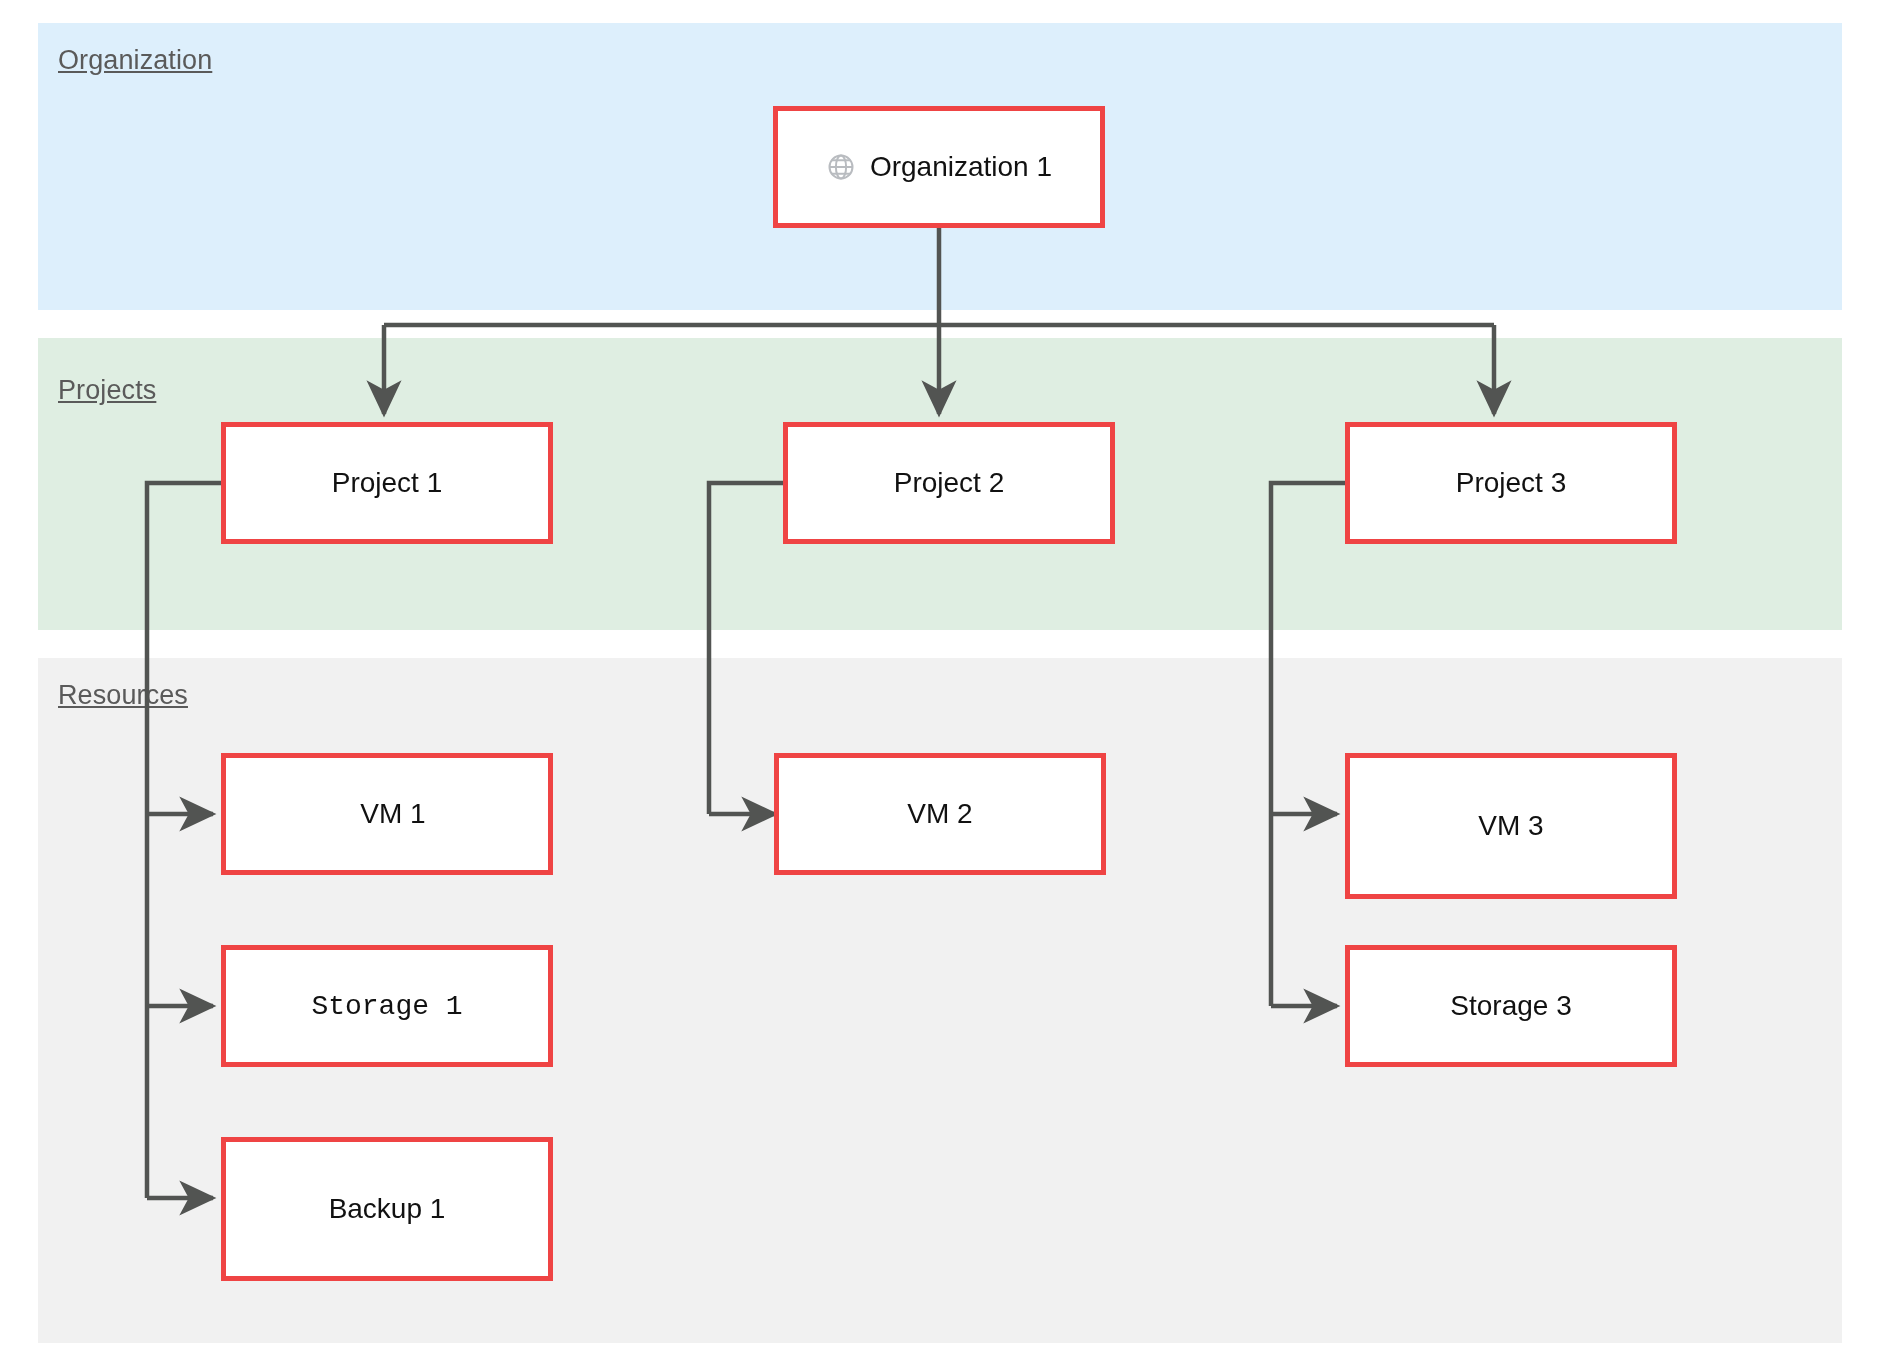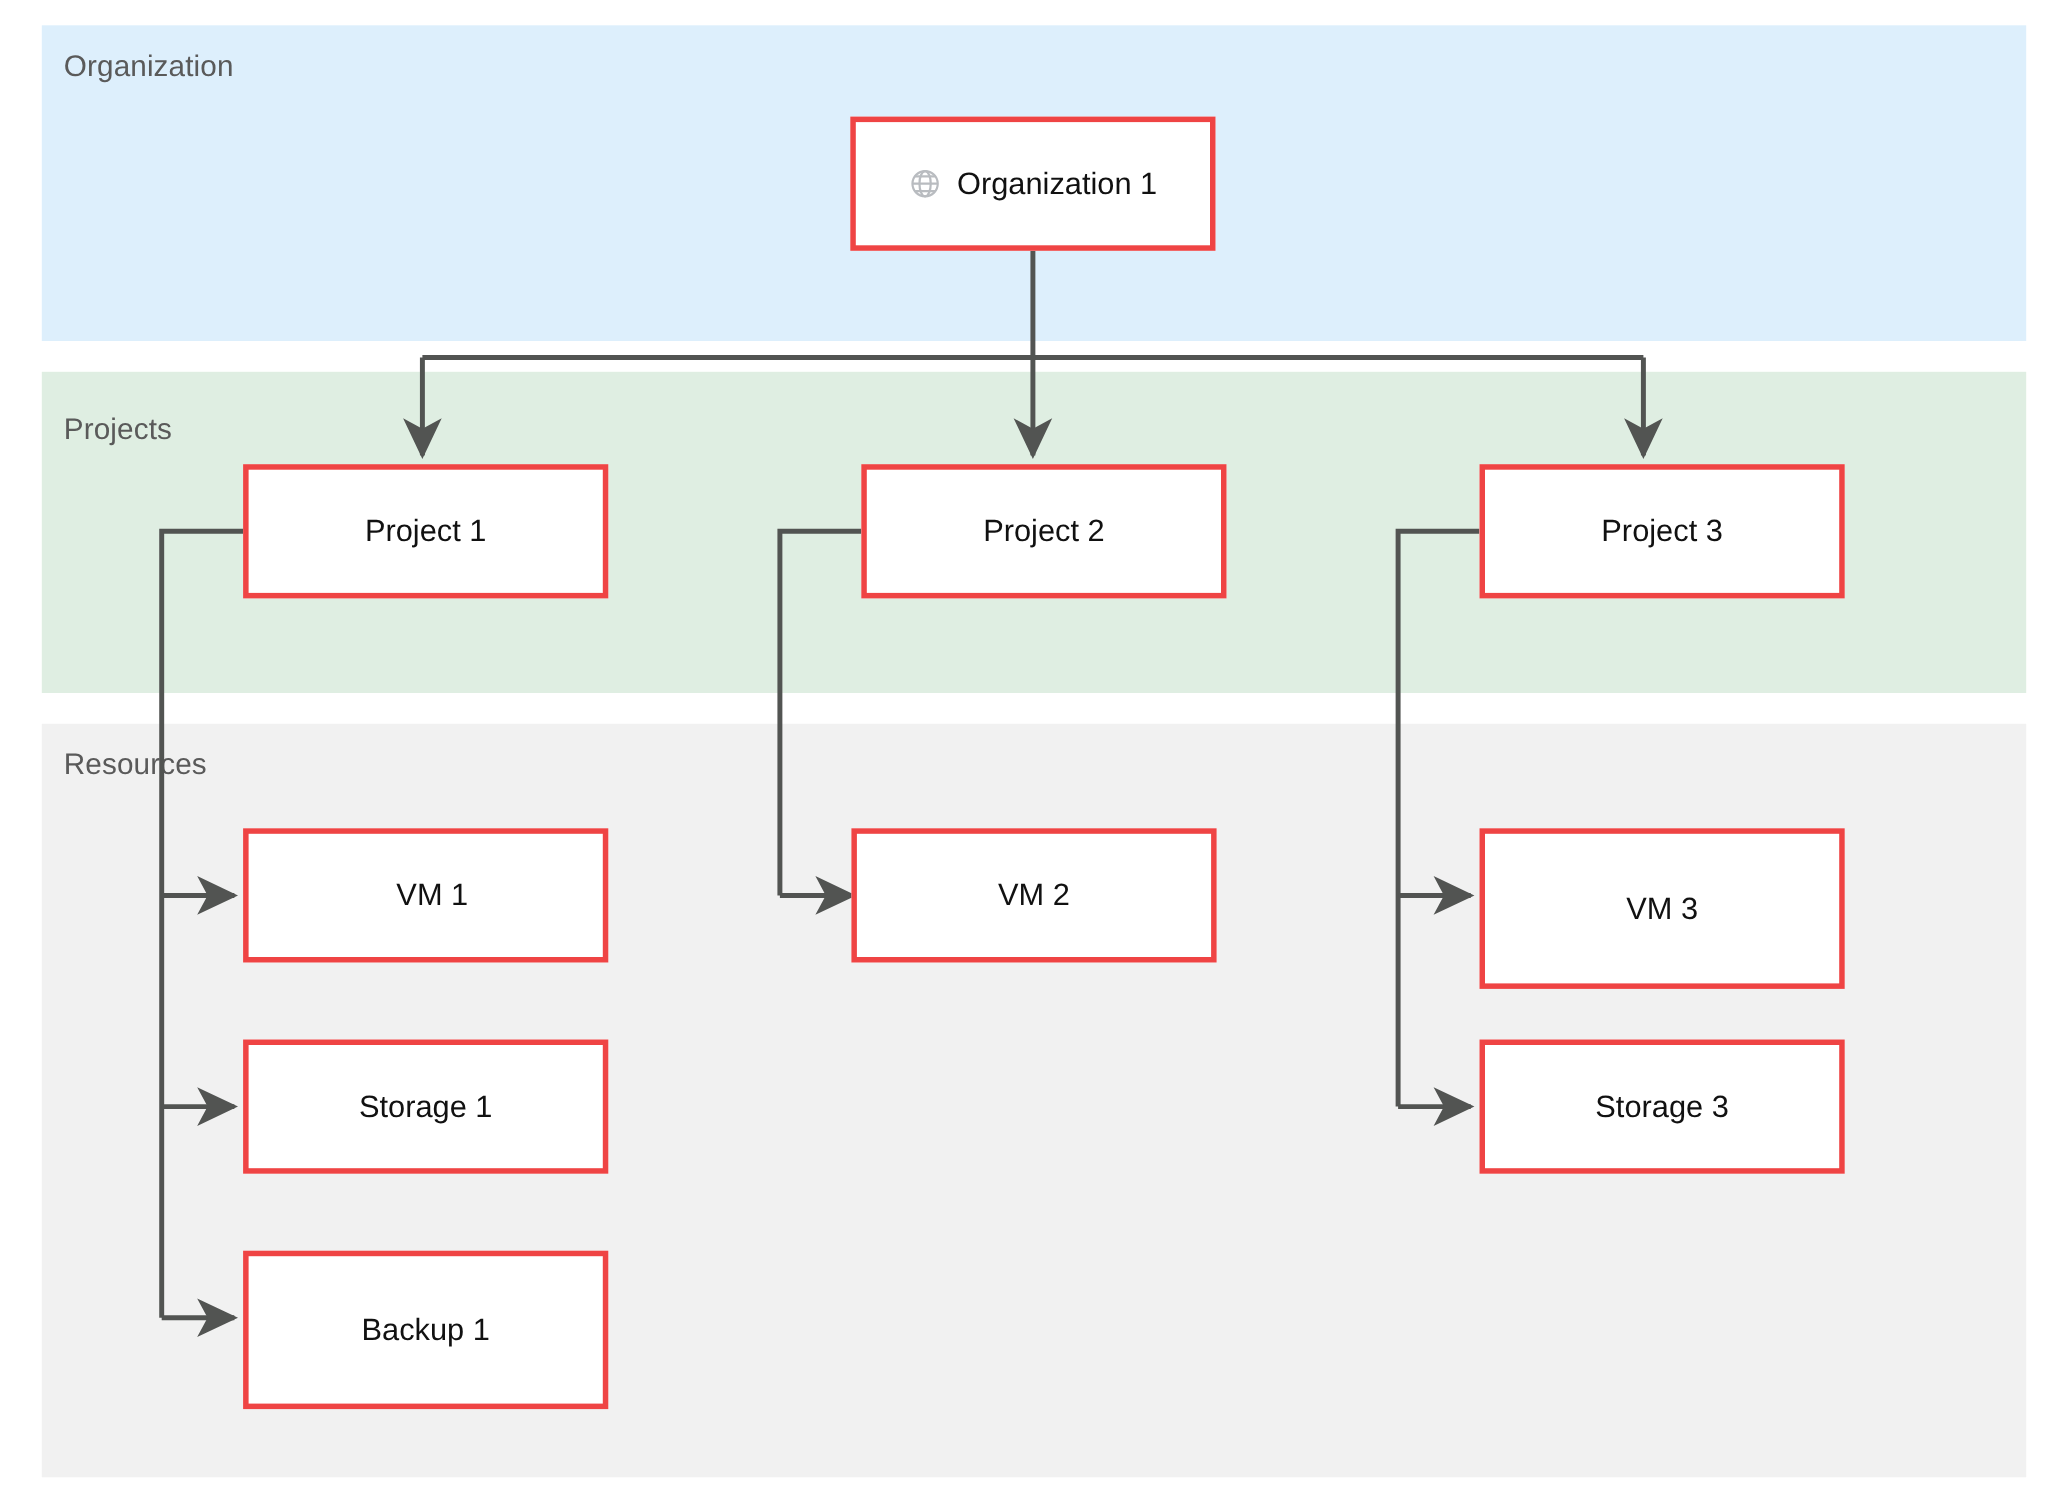--- a/index.html
+++ b/index.html
@@ -1,20 +1,20 @@
 <!DOCTYPE html>
 <html><head>
 <meta charset="utf-8">
 <style>
   html,body{margin:0;padding:0;background:#ffffff;}
   body{font-family:"Liberation Sans",sans-serif;-webkit-font-smoothing:antialiased;}
   #canvas{position:relative;width:1884px;height:1358px;background:#ffffff;overflow:hidden;}
 
   .band{position:absolute;left:38px;width:1804px;}
-  .band-label{position:absolute;left:20px;font-size:27px;color:#5a5a5a;letter-spacing:0.1px;white-space:nowrap;}
+  .band-label{position:absolute;left:20px;font-size:27px;color:#5a5a5a;letter-spacing:0.1px;white-space:nowrap;text-decoration:underline;}
 
   #band-org{top:23px;height:287px;background:#ddeffc;}
   #band-projects{top:338px;height:292px;background:#dfeee2;}
   #band-resources{top:658px;height:685px;background:#f1f1f1;}
 
   .node{position:absolute;box-sizing:border-box;background:#ffffff;border:5px solid #ef4444;
         display:flex;align-items:center;justify-content:center;z-index:5;}
   .node-label{font-size:28px;color:#111111;white-space:nowrap;}
   .org-inner{display:flex;align-items:center;gap:14px;}
   .globe-icon{width:30px;height:30px;display:block;flex:0 0 auto;}
@@ -94,21 +94,21 @@
   </div>
 
   <div class="node" style="left:1345px;top:422px;width:332px;height:122px;text-align:center;">
     <span class="node-label">Project 3</span>
   </div>
 
   <div class="node" style="left:221px;top:753px;width:332px;height:122px;padding-left:12px;">
     <span class="node-label">VM 1</span>
   </div>
 
-  <div class="node" style="left:221px;top:945px;width:332px;height:122px;">
+  <div class="node" style="left:221px;top:945px;width:332px;height:122px;font-family:Liberation Mono, monospace;">
     <span class="node-label">Storage 1</span>
   </div>
 
   <div class="node" style="left:221px;top:1137px;width:332px;height:144px;">
     <span class="node-label">Backup 1</span>
   </div>
 
   <div class="node" style="left:774px;top:753px;width:332px;height:122px;">
     <span class="node-label">VM 2</span>
   </div>

